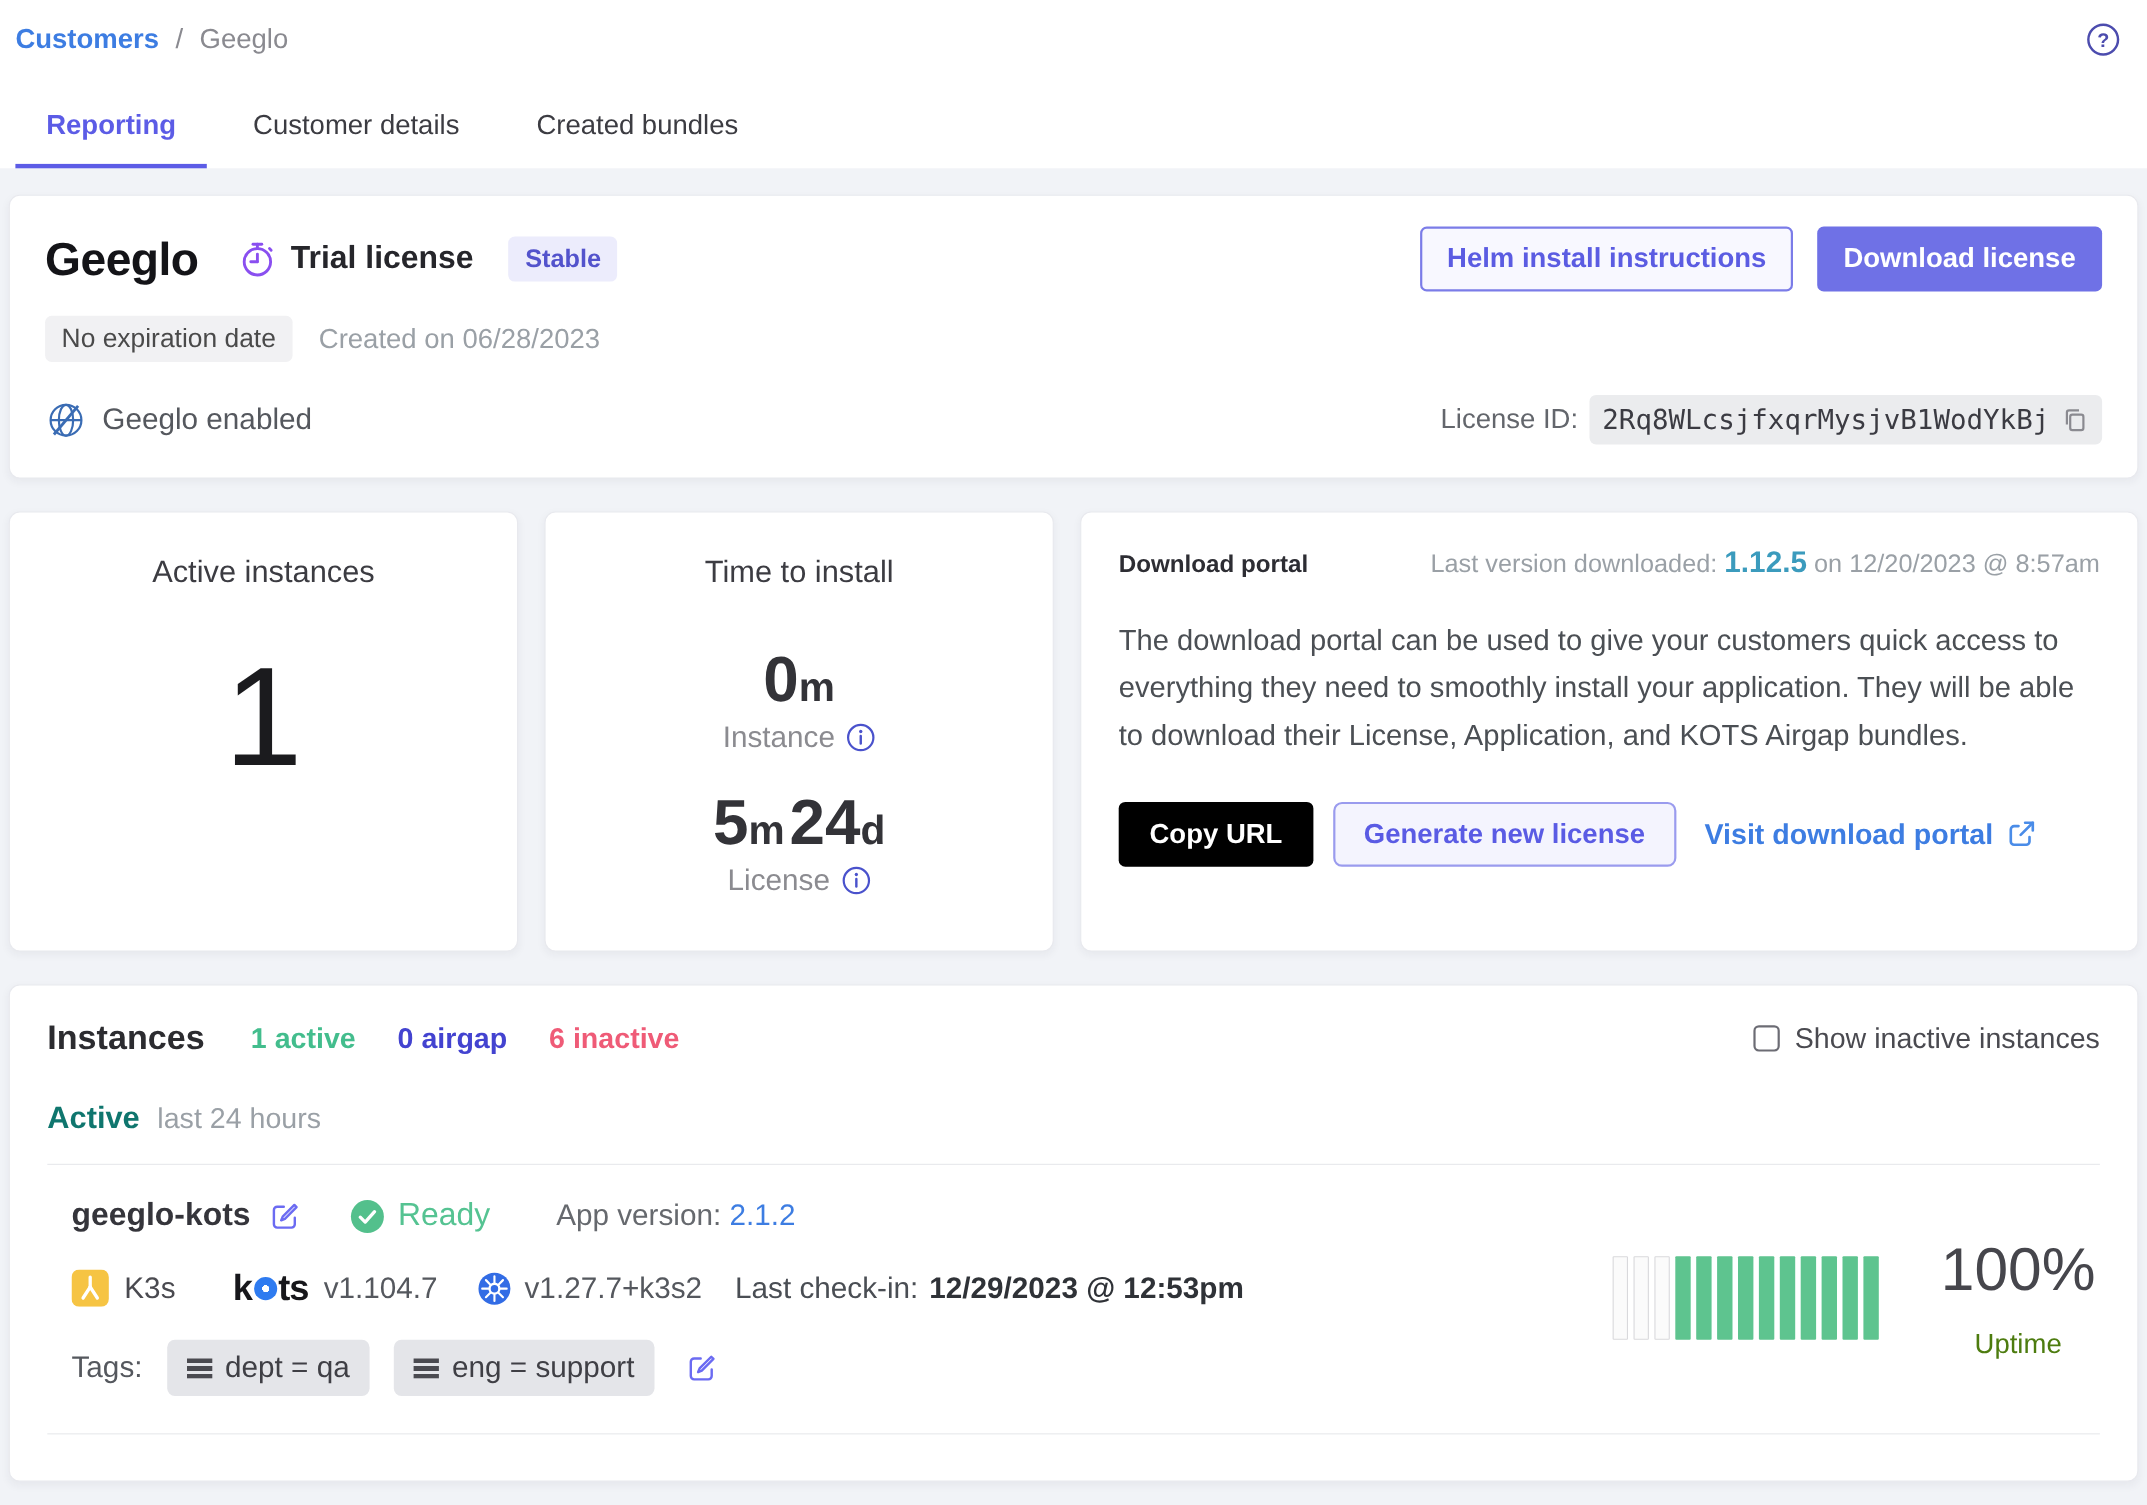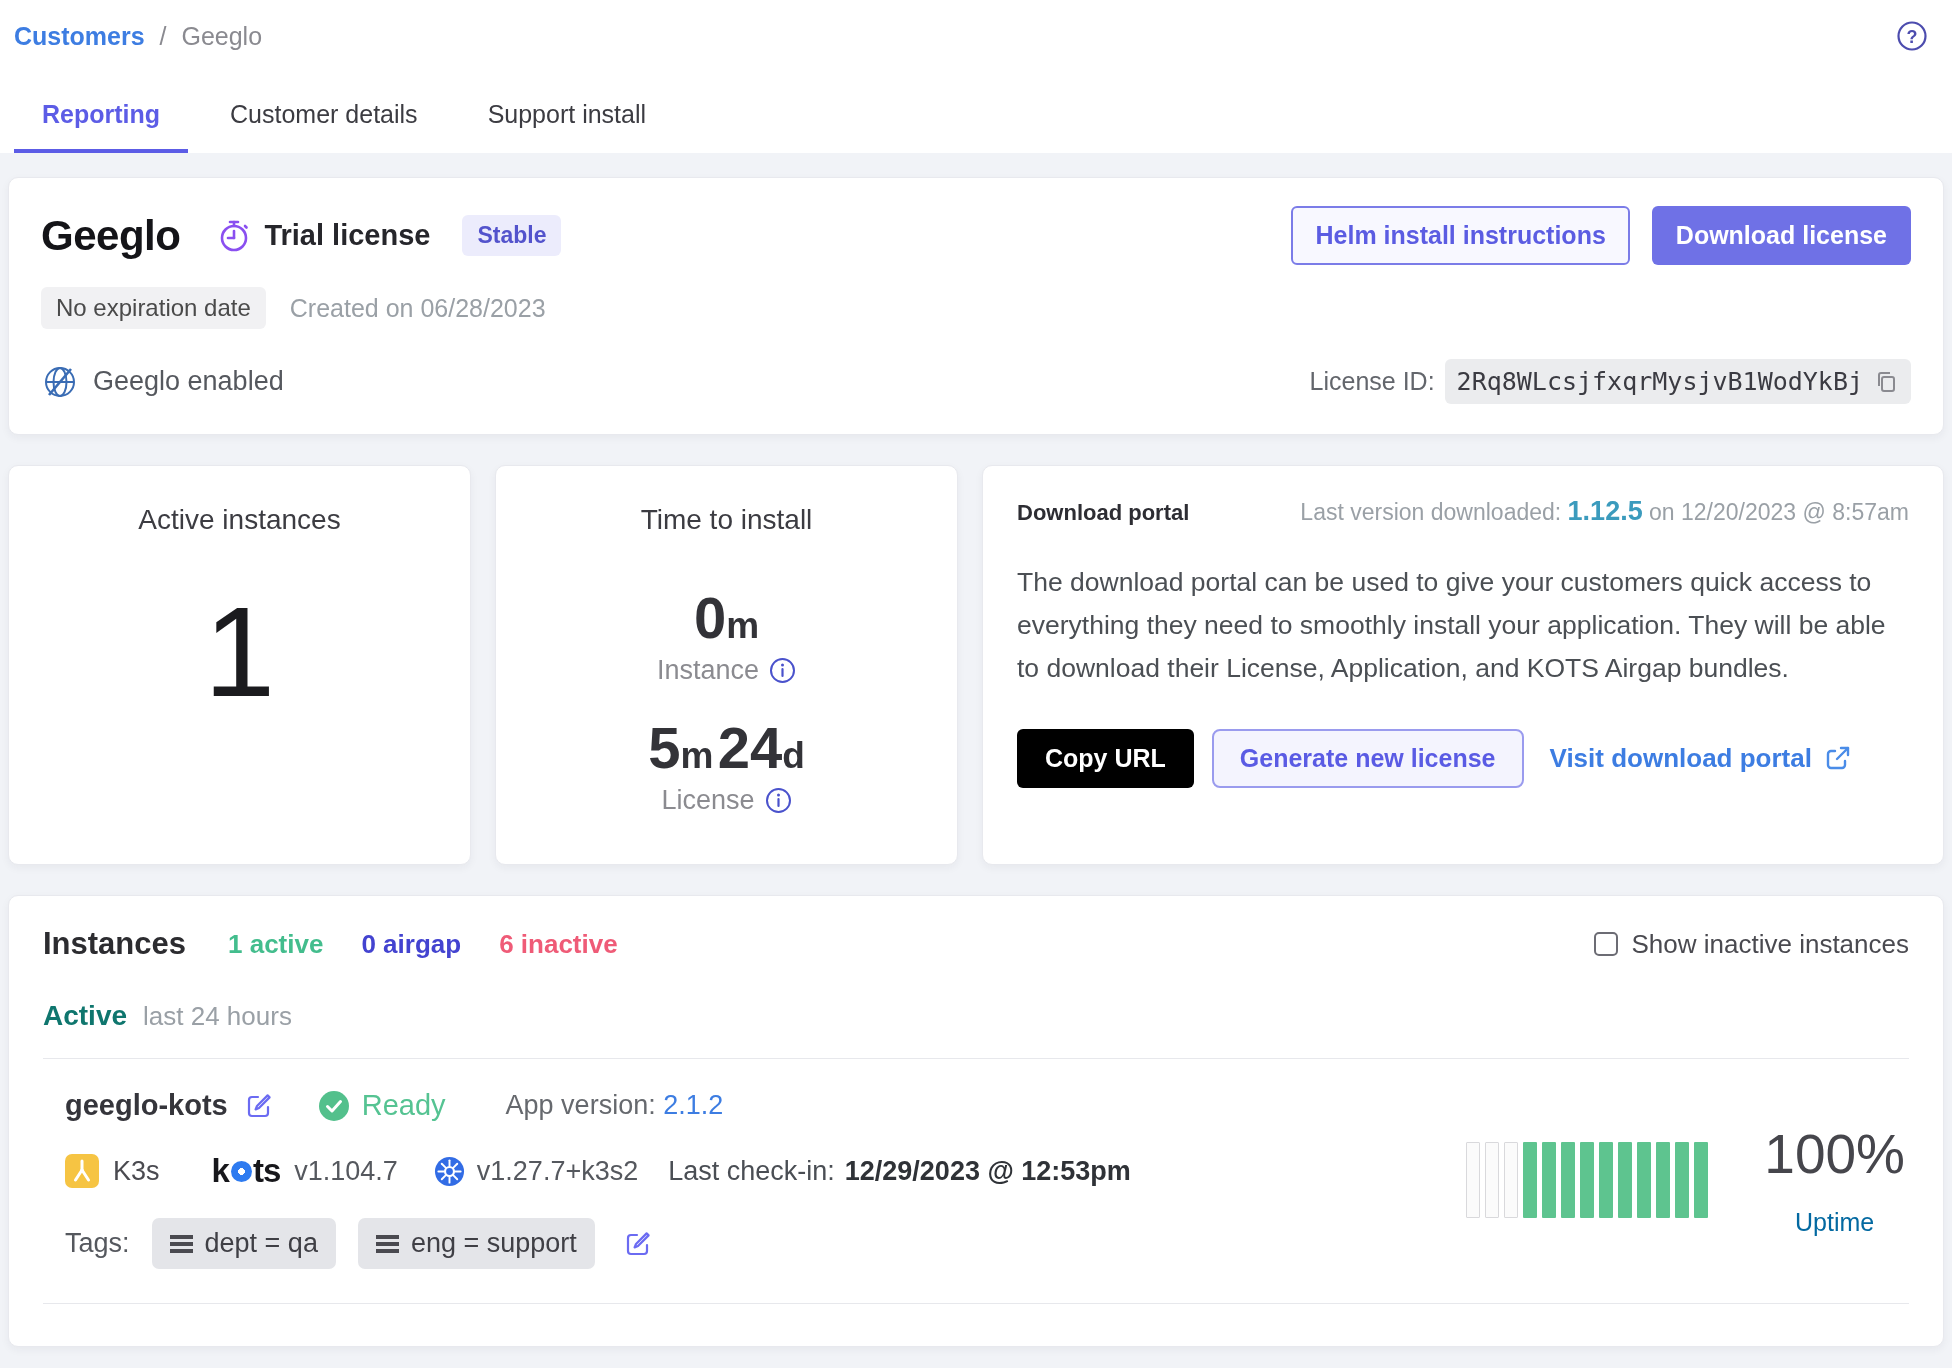--- a/index.html
+++ b/index.html
@@ -117,21 +117,21 @@
          background:linear-gradient(#4a4a50 0 4px,transparent 4px 7px,#4a4a50 7px 11px,transparent 11px 14px,#4a4a50 14px 18px); }
   .tag-edit { margin-left:28px; }
 
   .inst-right { display:flex; align-items:center; gap:56px; padding-right:4px; }
   .bars { display:flex; align-items:flex-end; gap:5px; height:78px; }
   .bar { width:14px; height:76px; border-radius:1px; }
   .bar.on  { background:#5ec48f; }
   .bar.off { background:#fbfbfb; border:1px solid #d9d9dc; }
   .uptime { text-align:center; min-width:140px; }
   .uptime-val { font-size:55px; color:#46464c; }
-  .uptime-lbl { font-size:25px; color:#0369a1; margin-top:22px; }
+  .uptime-lbl { font-size:25px; color:#4d7c0f; margin-top:22px; }
 
   .help-btn { cursor:pointer; padding:6px; }
   svg { display:block; }
 </style>
 </head>
 <body>
 
 <div class="header">
   <div class="crumb-row">
     <div class="breadcrumb">
@@ -144,21 +144,21 @@
         <svg width="32" height="32" viewBox="0 0 32 32">
           <circle cx="16" cy="16" r="13.5" fill="none" stroke="#4c4cae" stroke-width="2.2"></circle>
           <text x="16" y="22.5" font-size="18" font-weight="bold" text-anchor="middle" fill="#4c4cae" font-family="Liberation Sans, sans-serif">?</text>
         </svg>
       </span>
     </div>
   </div>
   <div class="tabs">
     <div class="tab active">Reporting</div>
     <div class="tab">Customer details</div>
-    <div class="tab">Support install</div>
+    <div class="tab">Created bundles</div>
   </div>
 </div>
 
 <div class="content">
 
   <div class="card license-card">
     <div class="lic-top">
       <span class="customer-name">Geeglo</span>
       <span class="lic-type">
         <span>

